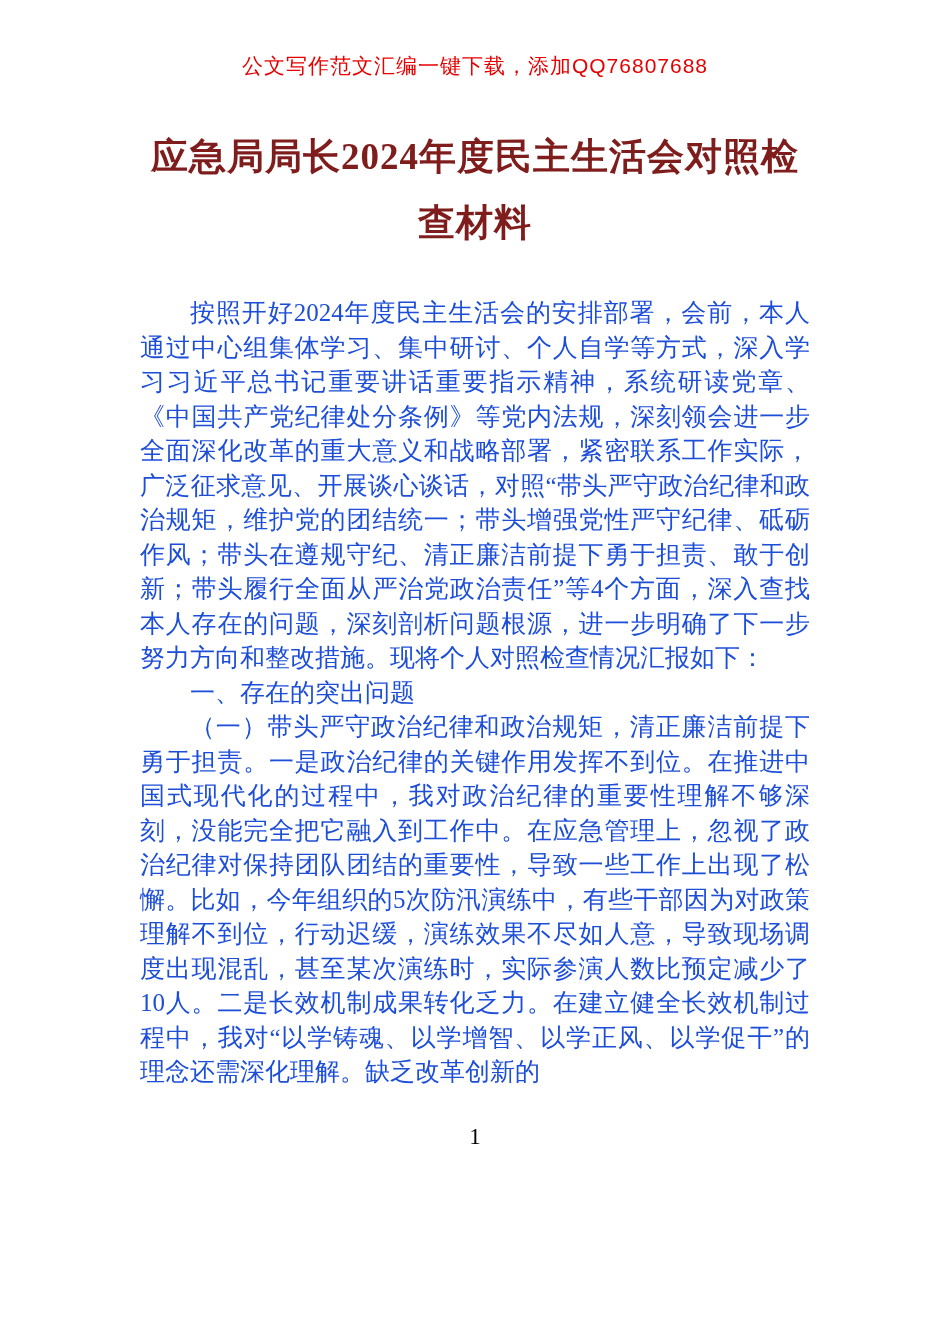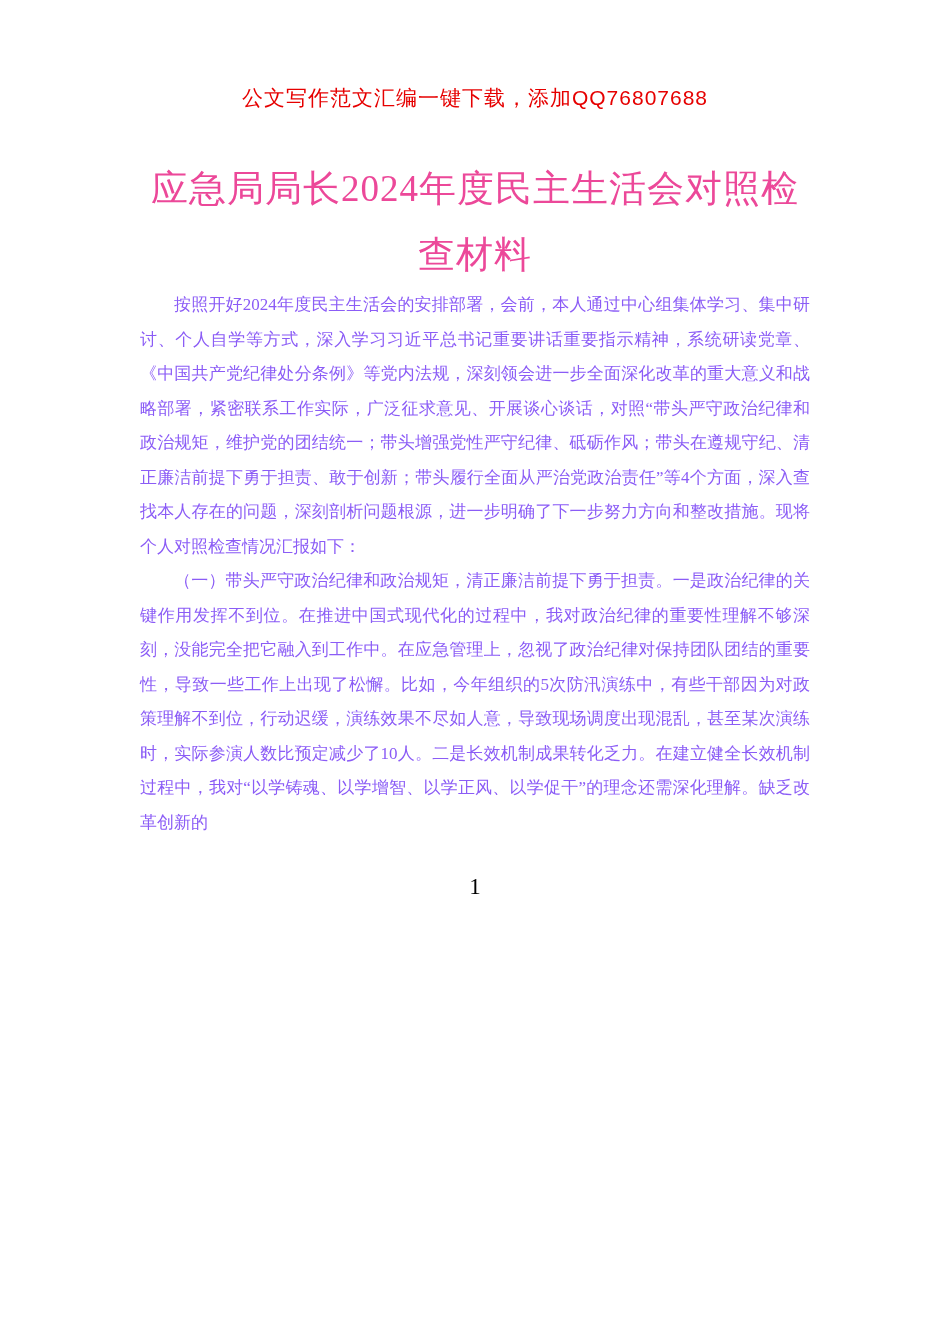--- a/index.html
+++ b/index.html
@@ -8,43 +8,44 @@
     background: #ffffff;
     font-family: "Liberation Serif", "DejaVu Serif", serif;
   }
   .page {
     position: relative;
     width: 950px;
     height: 1236px;
     margin: 0 auto;
     background: #ffffff;
     box-sizing: border-box;
-    padding: 84px 140px 0 140px;
+    padding: 52px 140px 0 140px;
     overflow: hidden;
   }
   .header-notice {
     text-align: center;
     color: #e60000;
     font-size: 21px;
     letter-spacing: 1px;
     font-family: "Liberation Sans", "DejaVu Sans", sans-serif;
   }
   .doc-title {
     margin: 44px 0 0 0;
     text-align: center;
     font-size: 37px;
-    font-weight: normal;
+    font-weight: bold;
     line-height: 66px;
-    color: #ec4899;
+    color: #7f1d1d;
     letter-spacing: 1px;
   }
   .doc-body {
-    font-size: 17px;
+    margin-top: 40px;
+    font-size: 25px;
     line-height: 34.5px;
-    color: #8b5cf6;
+    color: #1d4ed8;
     text-align: justify;
   }
   .doc-body p {
     margin: 0;
     text-indent: 2em;
   }
   .page-number {
     text-align: center;
     margin-top: 34px;
     font-size: 23px;
@@ -55,18 +56,19 @@
 <body>
 
 <div class="page">
 
   <div class="header-notice">公文写作范文汇编一键下载，添加QQ76807688</div>
 
   <h1 class="doc-title">应急局局长2024年度民主生活会对照检查材料</h1>
 
   <div class="doc-body">
     <p>按照开好2024年度民主生活会的安排部署，会前，本人通过中心组集体学习、集中研讨、个人自学等方式，深入学习习近平总书记重要讲话重要指示精神，系统研读党章、《中国共产党纪律处分条例》等党内法规，深刻领会进一步全面深化改革的重大意义和战略部署，紧密联系工作实际，广泛征求意见、开展谈心谈话，对照“带头严守政治纪律和政治规矩，维护党的团结统一；带头增强党性严守纪律、砥砺作风；带头在遵规守纪、清正廉洁前提下勇于担责、敢于创新；带头履行全面从严治党政治责任”等4个方面，深入查找本人存在的问题，深刻剖析问题根源，进一步明确了下一步努力方向和整改措施。现将个人对照检查情况汇报如下：</p>
+    <p>一、存在的突出问题</p>
     <p>（一）带头严守政治纪律和政治规矩，清正廉洁前提下勇于担责。一是政治纪律的关键作用发挥不到位。在推进中国式现代化的过程中，我对政治纪律的重要性理解不够深刻，没能完全把它融入到工作中。在应急管理上，忽视了政治纪律对保持团队团结的重要性，导致一些工作上出现了松懈。比如，今年组织的5次防汛演练中，有些干部因为对政策理解不到位，行动迟缓，演练效果不尽如人意，导致现场调度出现混乱，甚至某次演练时，实际参演人数比预定减少了10人。二是长效机制成果转化乏力。在建立健全长效机制过程中，我对“以学铸魂、以学增智、以学正风、以学促干”的理念还需深化理解。缺乏改革创新的</p>
   </div>
 
   <div class="page-number">1</div>
 
 </div>
 
 </body></html>

